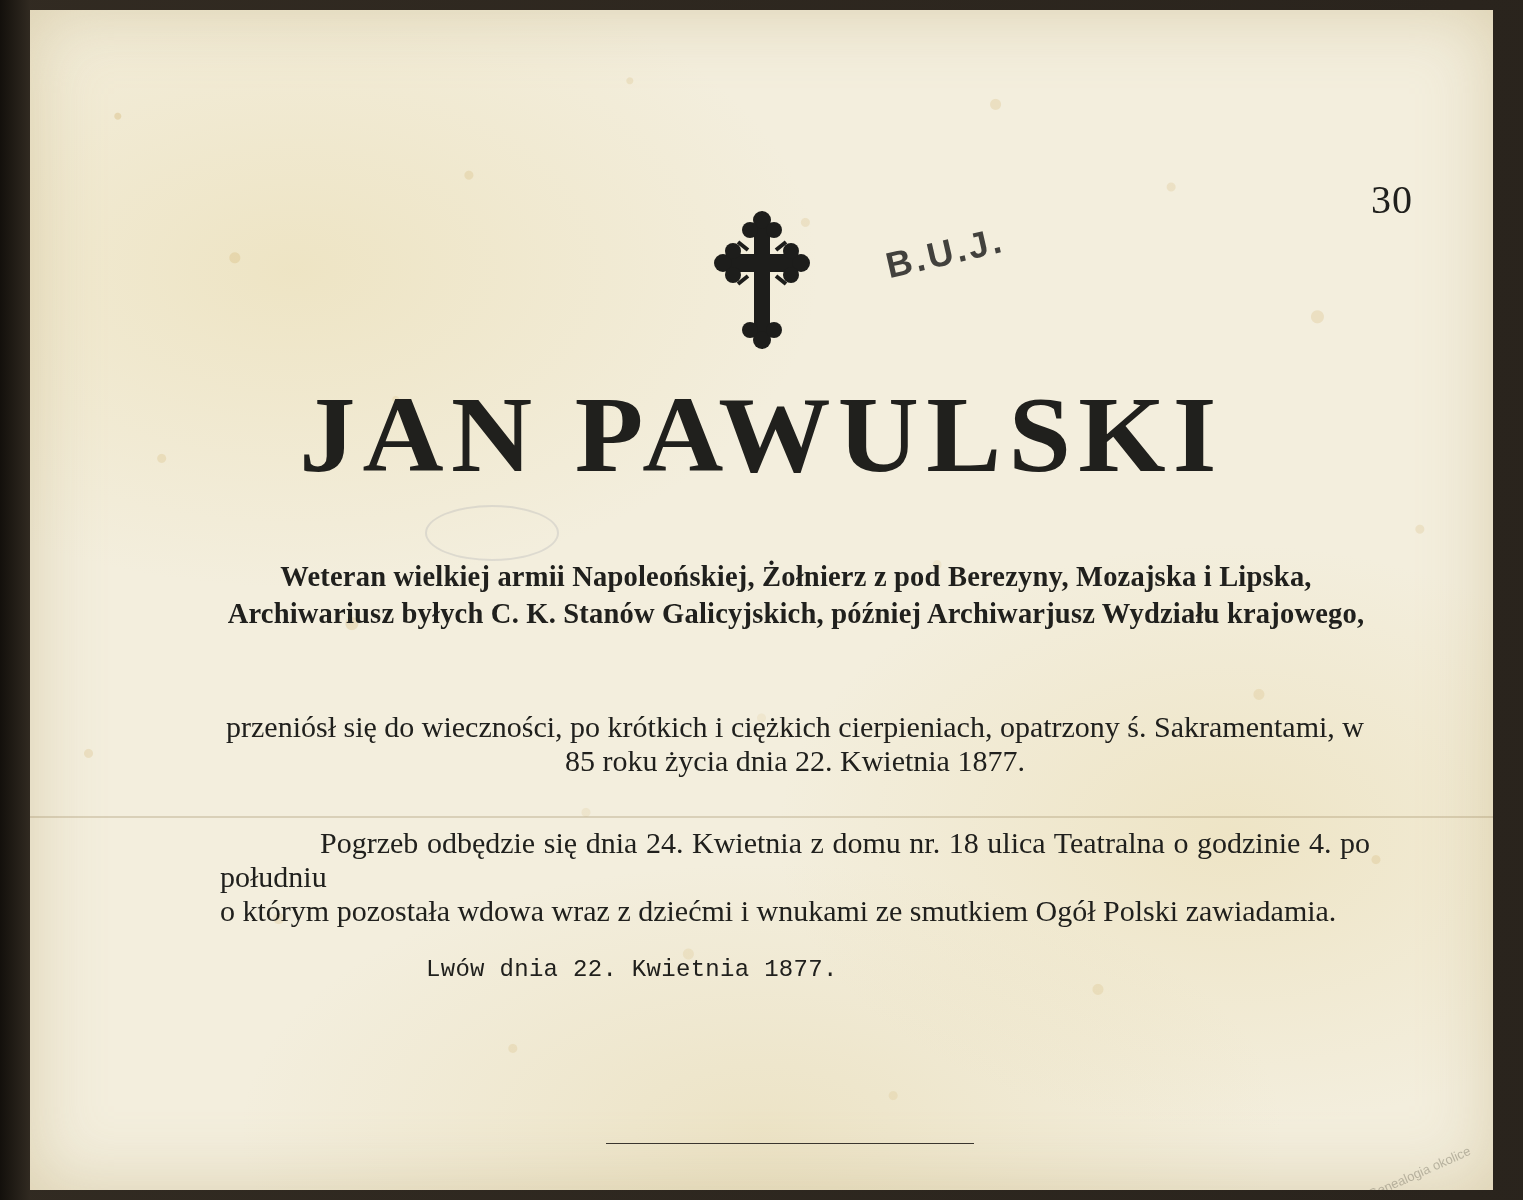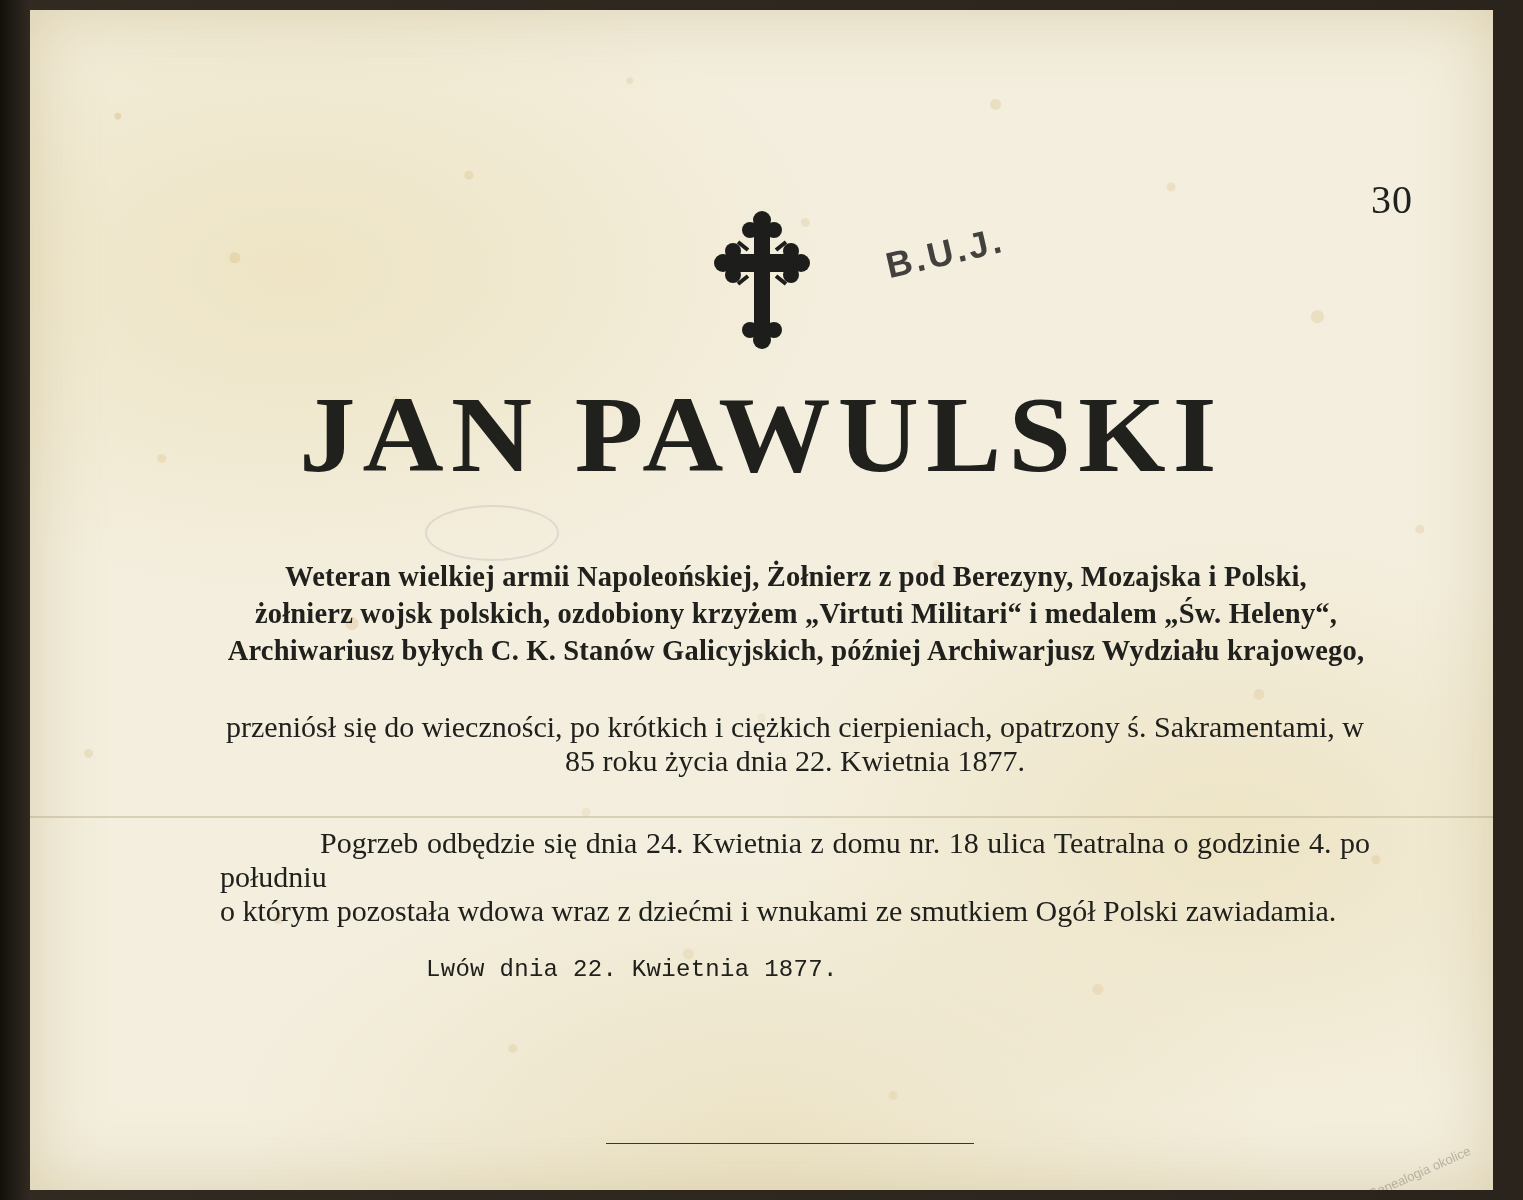--- a/index.html
+++ b/index.html
@@ -263,22 +263,21 @@
             </g>
           </svg>
         </span>
       </div>
 
       <div class="stamp">B.U.J.</div>
 
       <div class="deceased-name">JAN PAWULSKI</div>
 
       <div class="titles">
-        <span class="l">Weteran wielkiej armii Napoleońskiej, Żołnierz z pod Berezyny, Mozajska i Polski,</span>
-        <span class="l">żołnierz wojsk polskich, ozdobiony krzyżem „Virtuti Militari“ i medalem „Św. Heleny“,</span>
+        <span class="l">Weteran wielkiej armii Napoleońskiej, Żołnierz z pod Berezyny, Mozajska i Lipska,</span>
         <span class="l">Archiwariusz byłych C. K. Stanów Galicyjskich, później Archiwarjusz Wydziału krajowego,</span>
       </div>
 
       <div class="para para-death">przeniósł się do wieczności, po krótkich i ciężkich cierpieniach, opatrzony ś. Sakramentami, w 85 roku życia dnia 22. Kwietnia 1877.</div>
 
       <div class="para para-funeral">
         <span class="l1">Pogrzeb odbędzie się dnia 24. Kwietnia z domu nr. 18 ulica Teatralna o godzinie 4. po południu</span>
         <span class="l2">o którym pozostała wdowa wraz  z dziećmi i wnukami ze smutkiem Ogół Polski zawiadamia.</span>
       </div>
 

